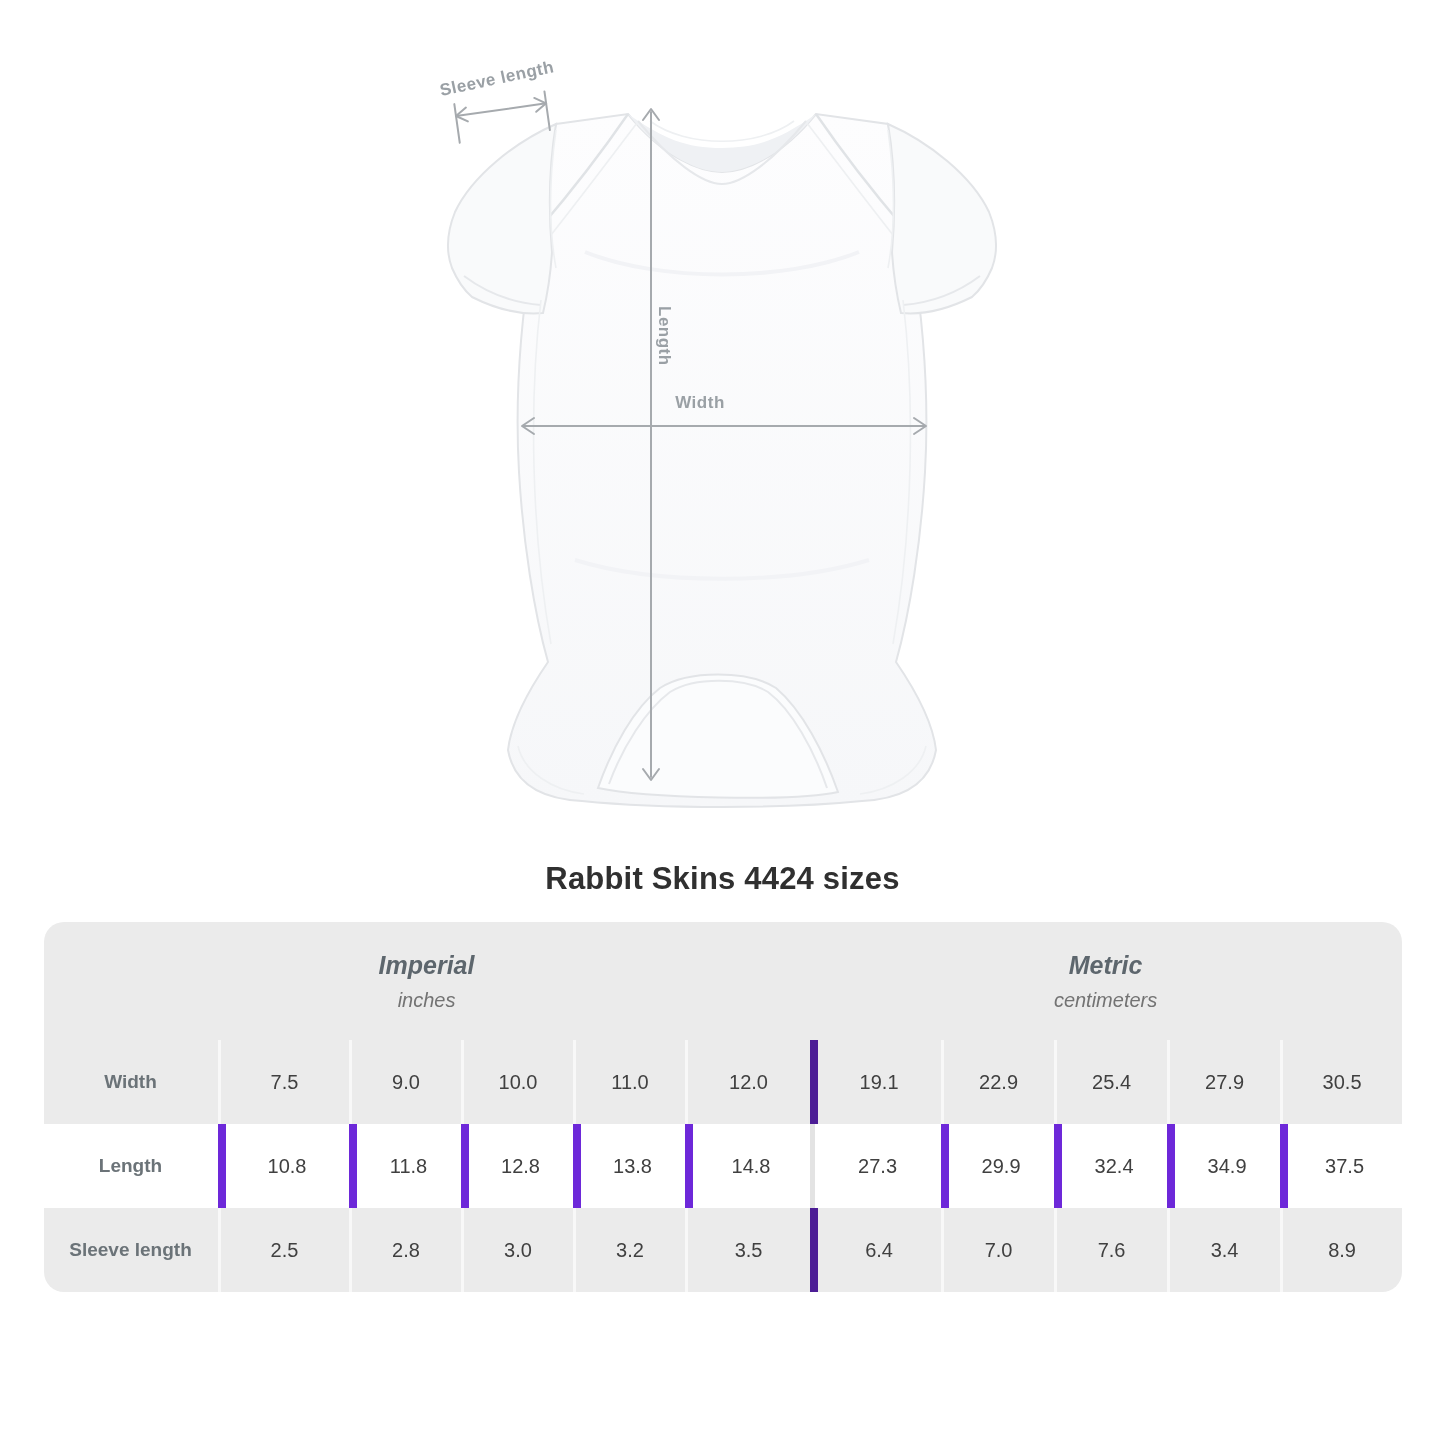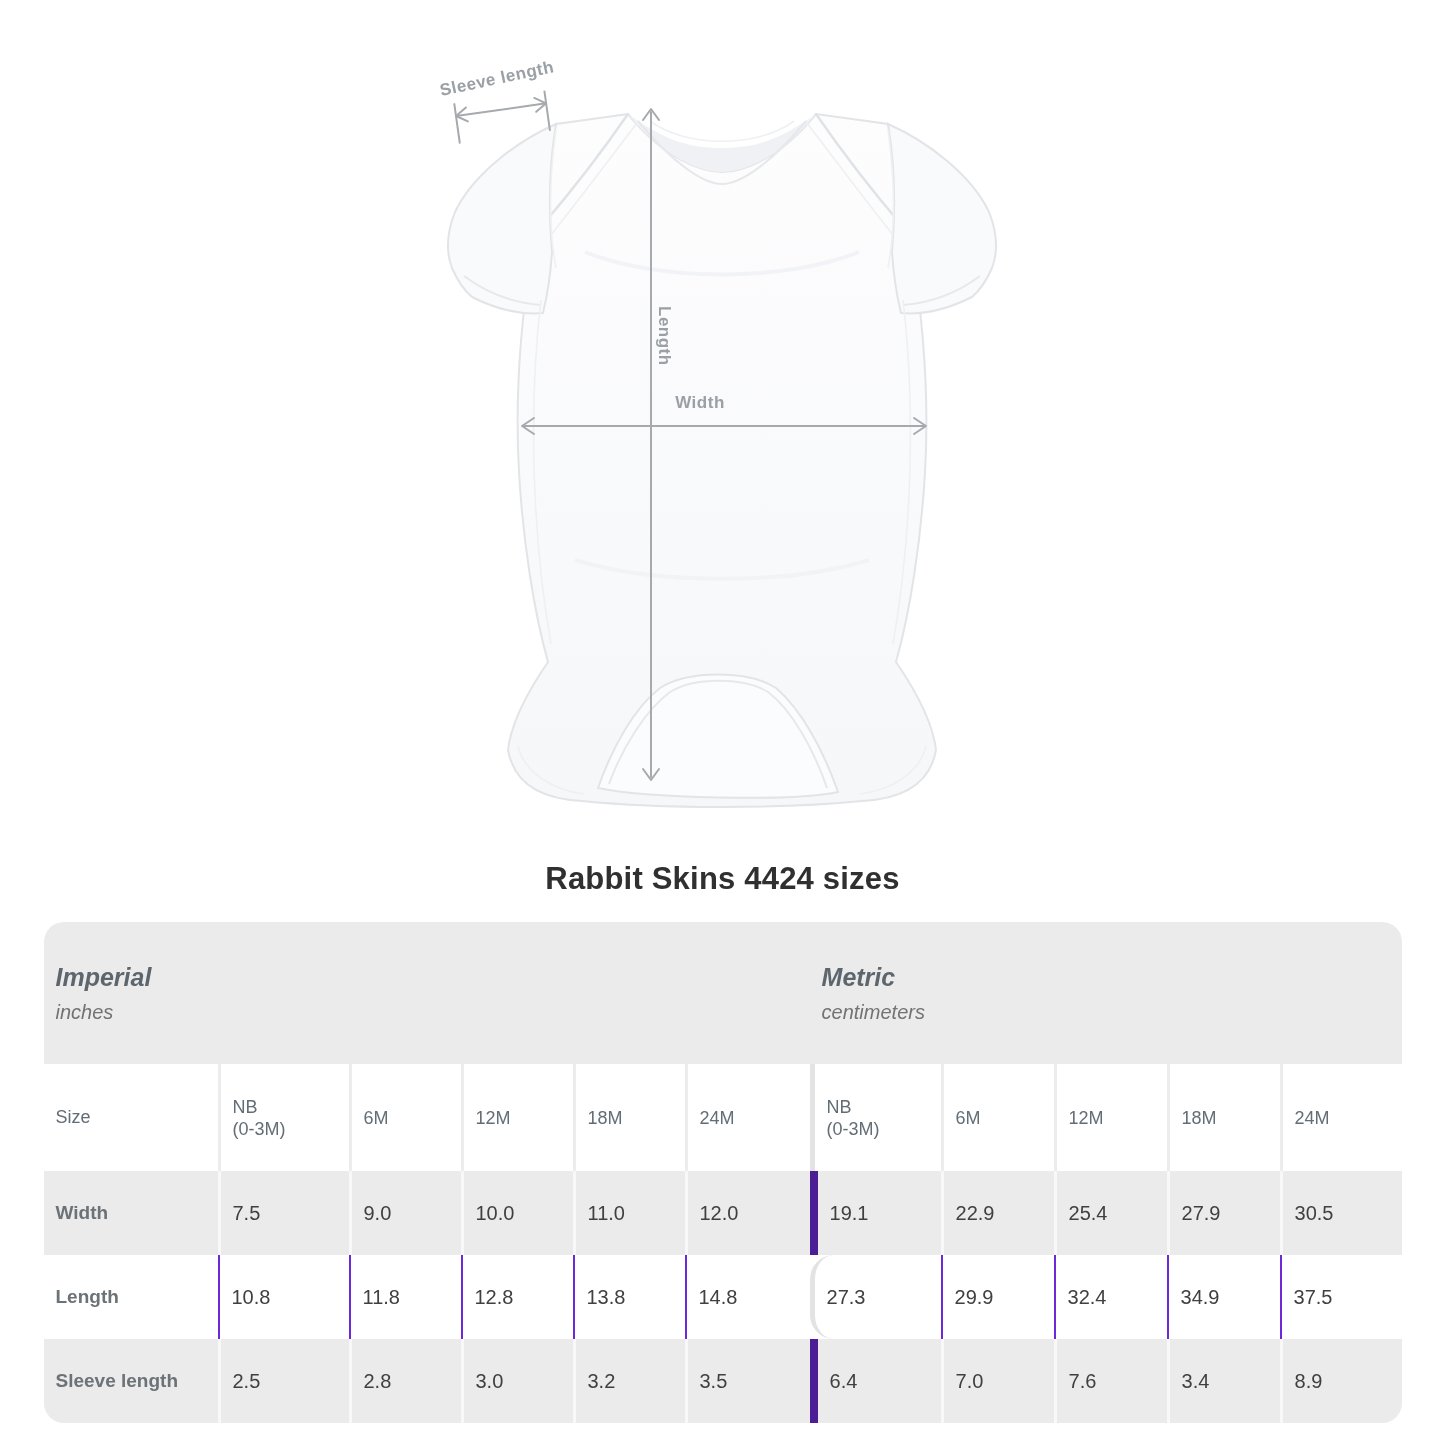--- a/index.html
+++ b/index.html
@@ -32,21 +32,21 @@
 
   
   .table-wrap{
     width:1358px;margin:25px auto 0 auto;
     border-radius:20px;overflow:hidden;
   }
   table.size-table{
     width:1358px;border-collapse:separate;border-spacing:0;table-layout:fixed;
   }
   table.size-table th,table.size-table td{
-    padding:12px;text-align:left;vertical-align:middle;font-weight:normal;
+    padding:0;text-align:center;vertical-align:middle;font-weight:normal;
   }
   
   .band-row th{background:#ebebeb;height:118px;}
   .grp-name{font-size:25px;font-weight:bold;font-style:italic;color:#5d666d;}
   .grp-unit{font-size:20px;font-style:italic;color:#737373;margin-top:9px;}
   
   .size-row th{
     background:#ffffff;height:83px;
     font-size:18px;font-weight:bold;color:#636d75;
   }
@@ -54,22 +54,22 @@
   .size-row th.sep{border-left:3px solid #ececec;}
   .size-row th.mid{border-left:5px solid #e3e3e3;}
   
   tbody tr{height:84px;}
   tbody th.row-label{font-size:19px;font-weight:bold;color:#6b7378;}
   tbody td{font-size:20px;color:#404040;}
   tr.r-gray th,tr.r-gray td{background:#ebebeb;}
   tr.r-gray td.sep{border-left:3px solid #f8f8f8;}
   tr.r-gray td.mid{border-left:8px solid #4c1d95;}
   tr.r-white th,tr.r-white td{background:#ffffff;}
-  tr.r-white td.sep{border-left:2px solid #6d28d9;}
-  tr.r-white td.mid{border-left:5px solid #e3e3e3;border-radius:24px;}
+  tr.r-white td.sep{border-left:8px solid #6d28d9;}
+  tr.r-white td.mid{border-left:5px solid #e3e3e3;}
 </style>
 </head>
 <body>
 
 <div class="page">
 
   <div class="diagram">
     <svg viewBox="0 0 1445 845" xmlns="http://www.w3.org/2000/svg">
       <defs>
         <linearGradient id="gBody" x1="0" y1="0" x2="0" y2="1">
@@ -200,35 +200,20 @@
         <tr class="band-row">
           <th colspan="6">
             <div class="grp-name">Imperial</div>
             <div class="grp-unit">inches</div>
           </th>
           <th colspan="5">
             <div class="grp-name">Metric</div>
             <div class="grp-unit">centimeters</div>
           </th>
         </tr>
-        <tr class="size-row">
-          <th>Size</th>
-          <th class="szh sep">NB
-(0-3M)</th>
-          <th class="szh sep">6M</th>
-          <th class="szh sep">12M</th>
-          <th class="szh sep">18M</th>
-          <th class="szh sep">24M</th>
-          <th class="szh mid">NB
-(0-3M)</th>
-          <th class="szh sep">6M</th>
-          <th class="szh sep">12M</th>
-          <th class="szh sep">18M</th>
-          <th class="szh sep">24M</th>
-        </tr>
       </thead>
       <tbody>
         <tr class="r-gray">
           <th class="row-label">Width</th>
           <td class="sep">7.5</td>
           <td class="sep">9.0</td>
           <td class="sep">10.0</td>
           <td class="sep">11.0</td>
           <td class="sep">12.0</td>
           <td class="mid">19.1</td>

